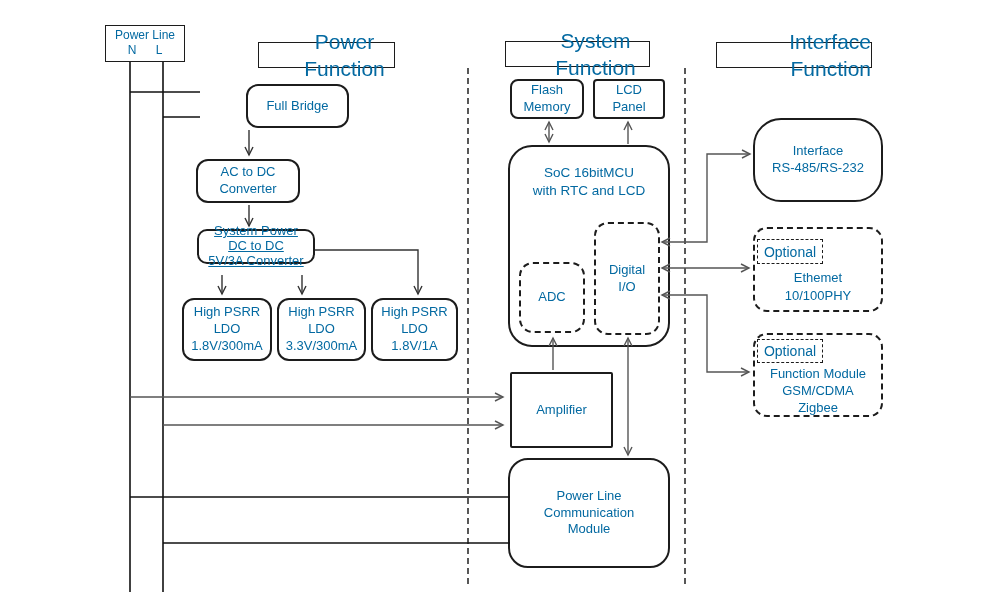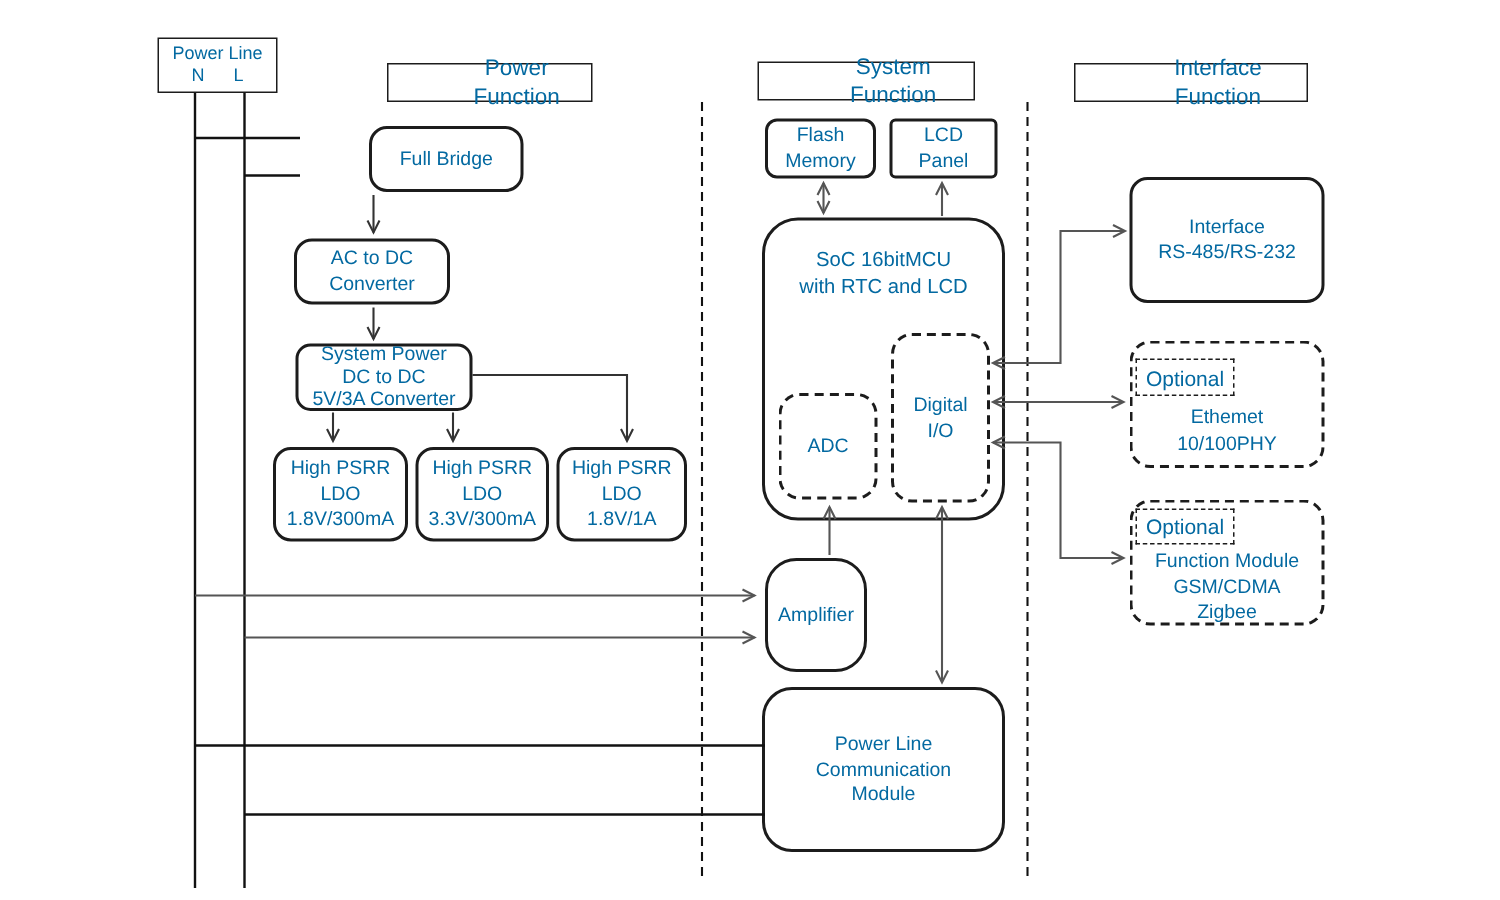--- a/index.html
+++ b/index.html
@@ -10,21 +10,21 @@
   }
   #wires{position:absolute;left:0;top:0;z-index:5;pointer-events:none;}
   .box{
     position:absolute;box-sizing:border-box;background:#ffffff;
     border:2px solid #1c1c1c;border-radius:12px;
     display:flex;align-items:center;justify-content:center;
     text-align:center;font-size:13px;z-index:2;
   }
   .lbl{white-space:pre-line;line-height:1.3;}
   .tight .lbl{line-height:1.15;}
-  .hdr{border-radius:0;border-width:1.5px;font-size:15px;z-index:3;padding-left:36px;}
+  .hdr{border-radius:0;border-width:1.5px;font-size:21px;z-index:3;padding-left:36px;}
   .dashed{border-style:dashed;background:transparent;}
   .soc{align-items:flex-start;padding-top:17px;font-size:13.5px;}
   .optbox{display:block;}
   .opt{
     position:absolute;box-sizing:border-box;border:1.5px dashed #1c1c1c;
     font-size:14px;display:flex;align-items:center;justify-content:center;
   }
   .optlbl{position:absolute;left:0;right:0;text-align:center;white-space:pre-line;line-height:1.35;}
   .plbox{border-radius:0;border-width:1.5px;display:block;font-size:12px;padding-top:2px;z-index:3;}
   .pl-title{text-align:center;line-height:15px;}
@@ -87,32 +87,32 @@
       <span>L</span>
     </div>
   </div>
 
   <div class="box hdr" style="left:258px;top:42px;width:137px;height:26px;">
     <span class="lbl">Power Function</span>
   </div>
   <div class="box hdr" style="left:505px;top:41px;width:145px;height:26px;">
     <span class="lbl">System Function</span>
   </div>
-  <div class="box hdr" style="left:716px;top:42px;width:156px;height:26px;">
+  <div class="box hdr" style="left:716px;top:42px;width:156px;height:26px;text-align:right;">
     <span class="lbl">Interface Function</span>
   </div>
 
   <div class="box" style="left:198px;top:84px;width:103px;height:44px;margin-left:48px;">
     <span class="lbl">Full Bridge</span>
   </div>
   <div class="box" style="left:196px;top:159px;width:104px;height:44px;">
     <span class="lbl">AC to DC
 Converter</span>
   </div>
-  <div class="box tight" style="left:197px;top:229px;width:118px;height:45px;border-radius:10px;">
+  <div class="box tight" style="left:197px;top:229px;width:118px;height:35px;border-radius:10px;text-decoration:underline;">
     <span class="lbl">System Power
 DC to DC
 5V/3A Converter</span>
   </div>
   <div class="box" style="left:182px;top:298px;width:90px;height:63px;">
     <span class="lbl">High PSRR
 LDO
 1.8V/300mA</span>
   </div>
   <div class="box" style="left:277px;top:298px;width:89px;height:63px;">
@@ -138,30 +138,30 @@
     <span class="lbl">SoC 16bitMCU
 with RTC and LCD</span>
   </div>
   <div class="box dashed" style="left:519px;top:262px;width:66px;height:71px;border-radius:14px;">
     <span class="lbl">ADC</span>
   </div>
   <div class="box dashed" style="left:594px;top:222px;width:66px;height:113px;border-radius:14px;">
     <span class="lbl">Digital
 I/O</span>
   </div>
-  <div class="box" style="left:510px;top:372px;width:68px;height:76px;border-radius:21px;">
+  <div class="box" style="left:510px;top:372px;width:103px;height:76px;border-radius:2px;">
     <span class="lbl">Amplifier</span>
   </div>
   <div class="box" style="left:508px;top:458px;width:162px;height:110px;border-radius:20px;">
     <span class="lbl">Power Line
 Communication
 Module</span>
   </div>
 
-  <div class="box" style="left:753px;top:118px;width:130px;height:84px;border-radius:12px;">
+  <div class="box" style="left:753px;top:118px;width:130px;height:84px;border-radius:28px;">
     <span class="lbl">Interface
 RS-485/RS-232</span>
   </div>
 
   <div class="box dashed optbox" style="left:753px;top:227px;width:130px;height:85px;border-radius:14px;">
     <div class="opt" style="left:2px;top:10px;width:66px;height:25px;">
       <span>Optional</span>
     </div>
     <div class="optlbl" style="top:40px;">Ethemet
 10/100PHY</div>

